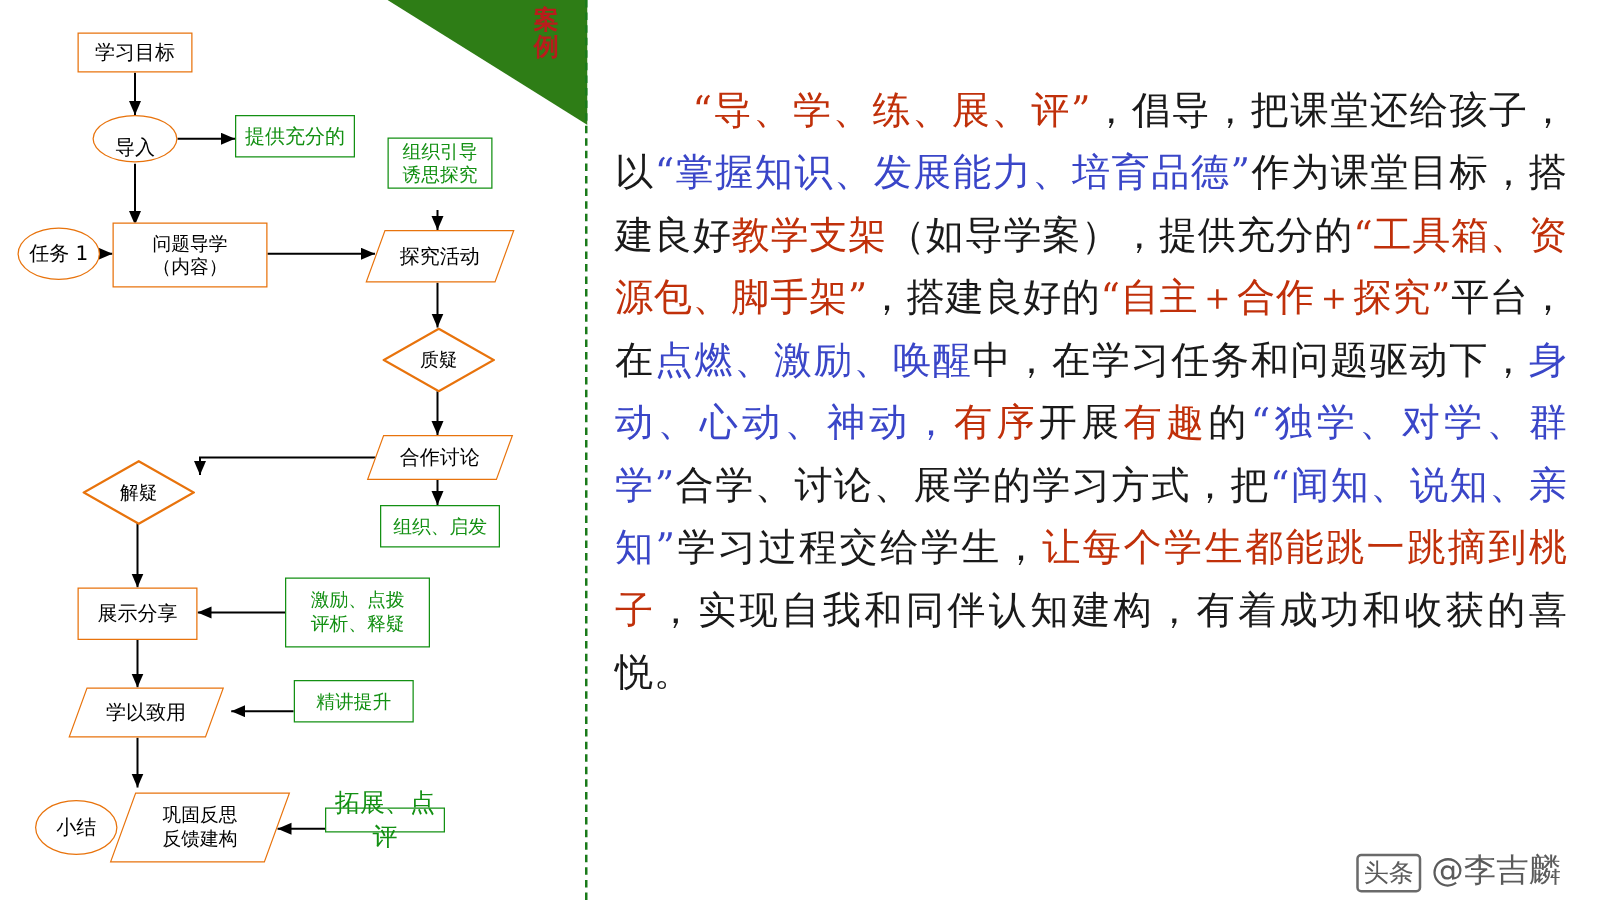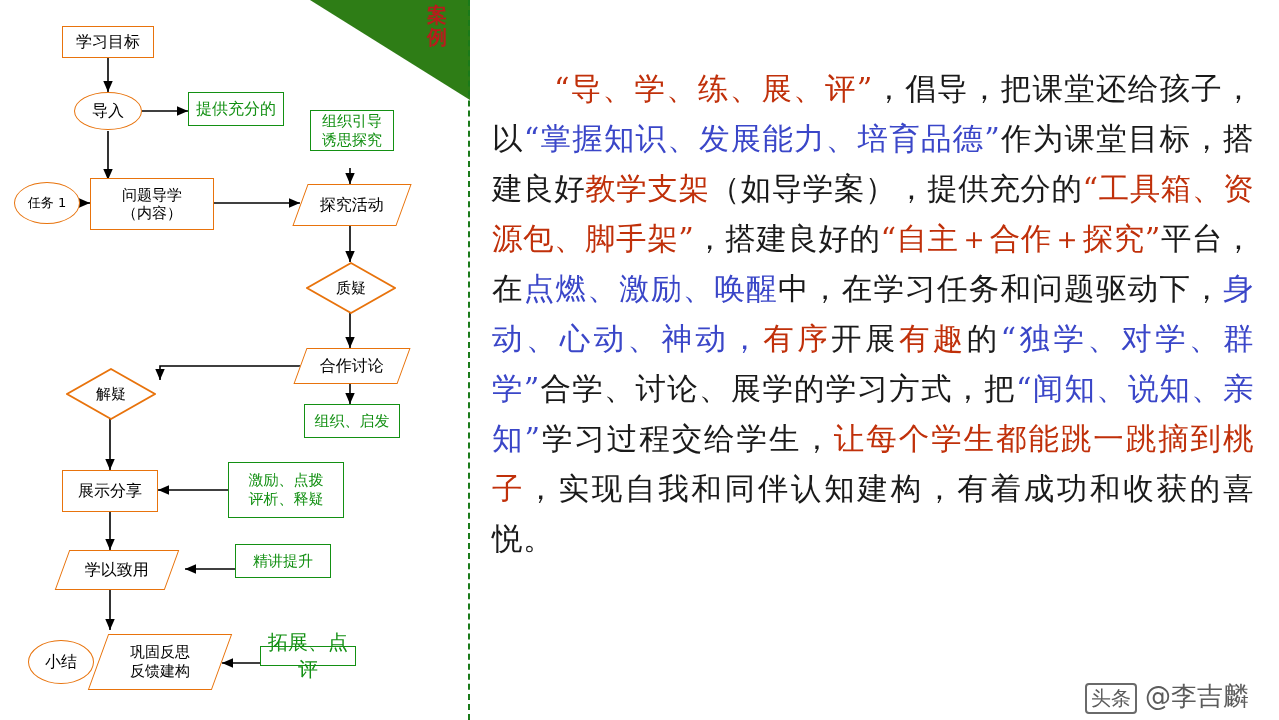--- a/index.html
+++ b/index.html
@@ -91,34 +91,34 @@
 
     <div id="corner">
       <div class="tri"></div>
       <div class="lbl">案例</div>
     </div>
 
     <div class="node rect orange" style="left:62px;top:26px;width:92px;height:32px;font-size:16px;">
       <span>学习目标</span>
     </div>
 
-    <div class="node oval orange" style="left:74px;top:92px;width:68px;height:38px;font-size:16px;">
+    <div class="node oval orange" style="left:74px;top:92px;width:68px;height:38px;font-size:16px;align-items:flex-end;">
       <span>导入</span>
     </div>
 
     <div class="node rect green" style="left:188px;top:92px;width:96px;height:34px;font-size:16px;">
       <span class="t-green">提供充分的</span>
     </div>
 
     <div class="node rect green" style="left:310px;top:110px;width:84px;height:41px;font-size:15px;line-height:1.25;">
       <span class="t-green" style="white-space:pre-line;">组织引导
 诱思探究</span>
     </div>
 
-    <div class="node oval orange" style="left:14px;top:182px;width:66px;height:42px;font-size:13px;">
+    <div class="node oval orange" style="left:14px;top:182px;width:66px;height:42px;font-size:16px;">
       <span>任务 1</span>
     </div>
 
     <div class="node rect orange" style="left:90px;top:178px;width:124px;height:52px;font-size:15px;line-height:1.22;">
       <span style="white-space:pre-line;">问题导学
 （内容）</span>
     </div>
 
     <div class="node para orange" style="left:300px;top:184px;width:104px;height:42px;font-size:16px;">
       <span>探究活动</span>

